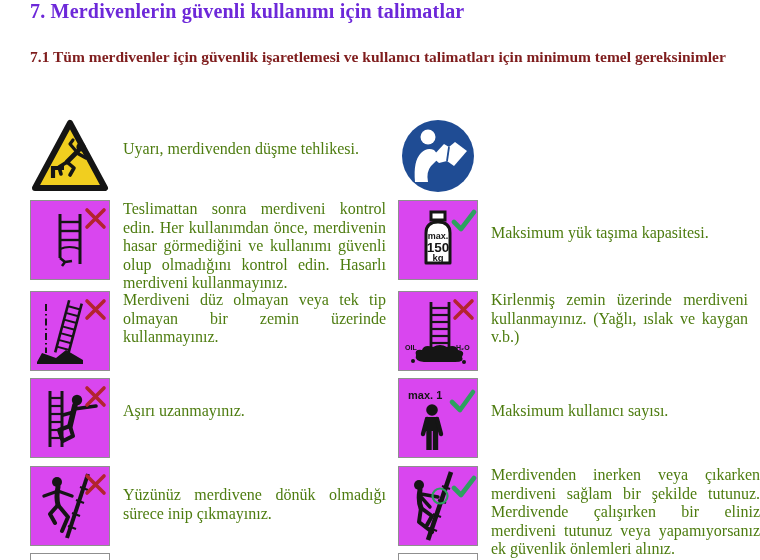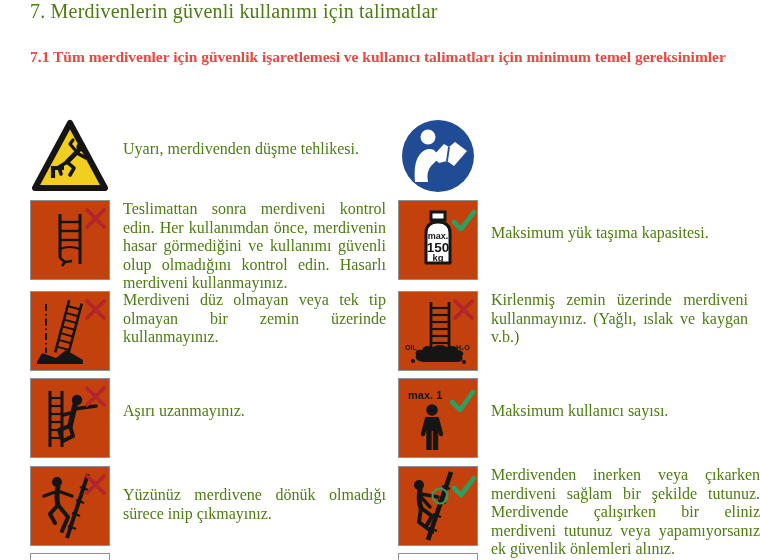--- a/index.html
+++ b/index.html
@@ -3,36 +3,36 @@
 <meta charset="utf-8">
 <style>
   html,body{margin:0;padding:0;}
   body{
     width:760px;height:560px;overflow:hidden;background:#ffffff;
     font-family:"Liberation Serif","DejaVu Serif",serif;
     position:relative;color:#1c1c1c;
   }
   .doc-title{
     position:absolute;left:30px;top:0px;width:710px;
-    font-size:20px;font-weight:normal;color:#4d7c0f;letter-spacing:.2px;
+    font-size:20px;font-weight:bold;color:#6d28d9;letter-spacing:.2px;
   }
   .doc-subtitle{
     position:absolute;left:30px;top:46px;width:700px;
-    font-size:15.5px;font-weight:bold;line-height:21px;color:#ef4444;
+    font-size:15.5px;font-weight:bold;line-height:21px;color:#7f1d1d;
   }
   .safety-grid{
     position:absolute;left:30px;top:116px;width:730px;
     display:grid;grid-template-columns:368px 362px;
     grid-template-rows:84px 91px 87px 88px 87px 12px;
   }
   .cell{display:flex;align-items:flex-start;column-gap:13px;}
   .cell.colL{padding-right:12px;}
   .iconbox{
     width:80px;height:80px;flex:0 0 auto;box-sizing:border-box;
-    border:1px solid #8f8f8f;background:#c2410c;
+    border:1px solid #8f8f8f;background:#d946ef;
   }
   .icon-plain{width:80px;height:80px;flex:0 0 auto;}
   .txt{
     flex:1;font-size:16px;line-height:18.5px;text-align:justify;color:#4d7c0f;
   }
   .t-left{text-align:left;}
   .mt0{margin-top:0;} .mt12{} .mt20{margin-top:20px;}
   .mt24{margin-top:24px;} .mt28{margin-top:24px;}
   .stub{
     width:80px;height:12px;box-sizing:border-box;

